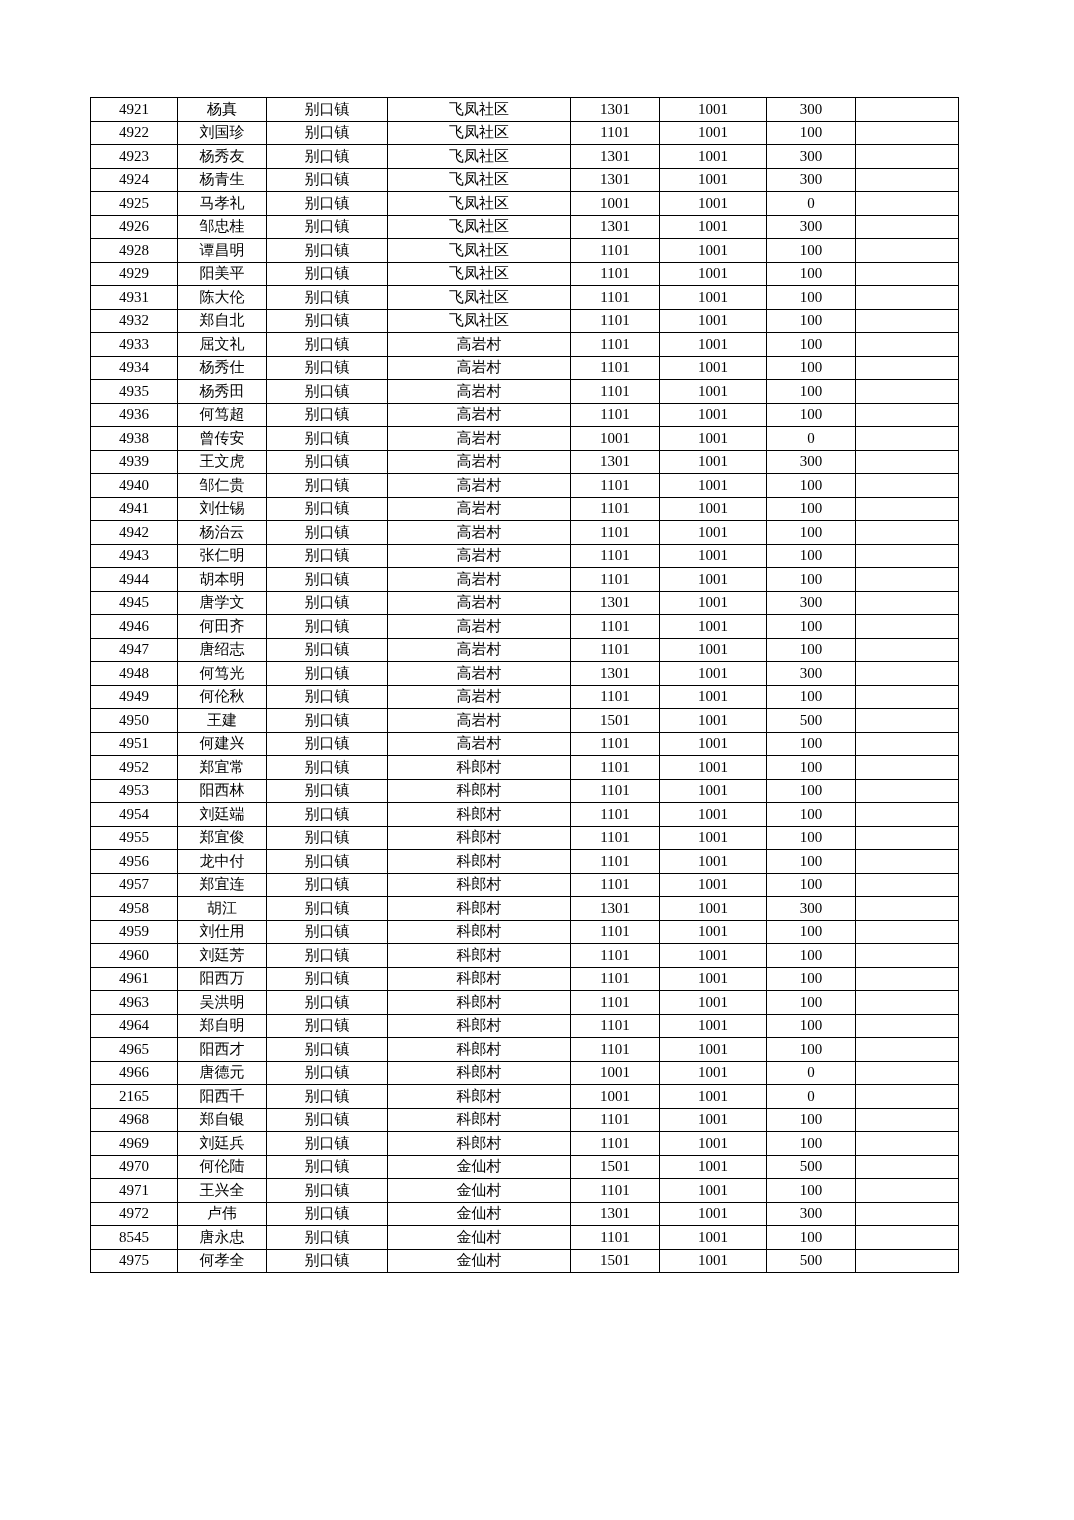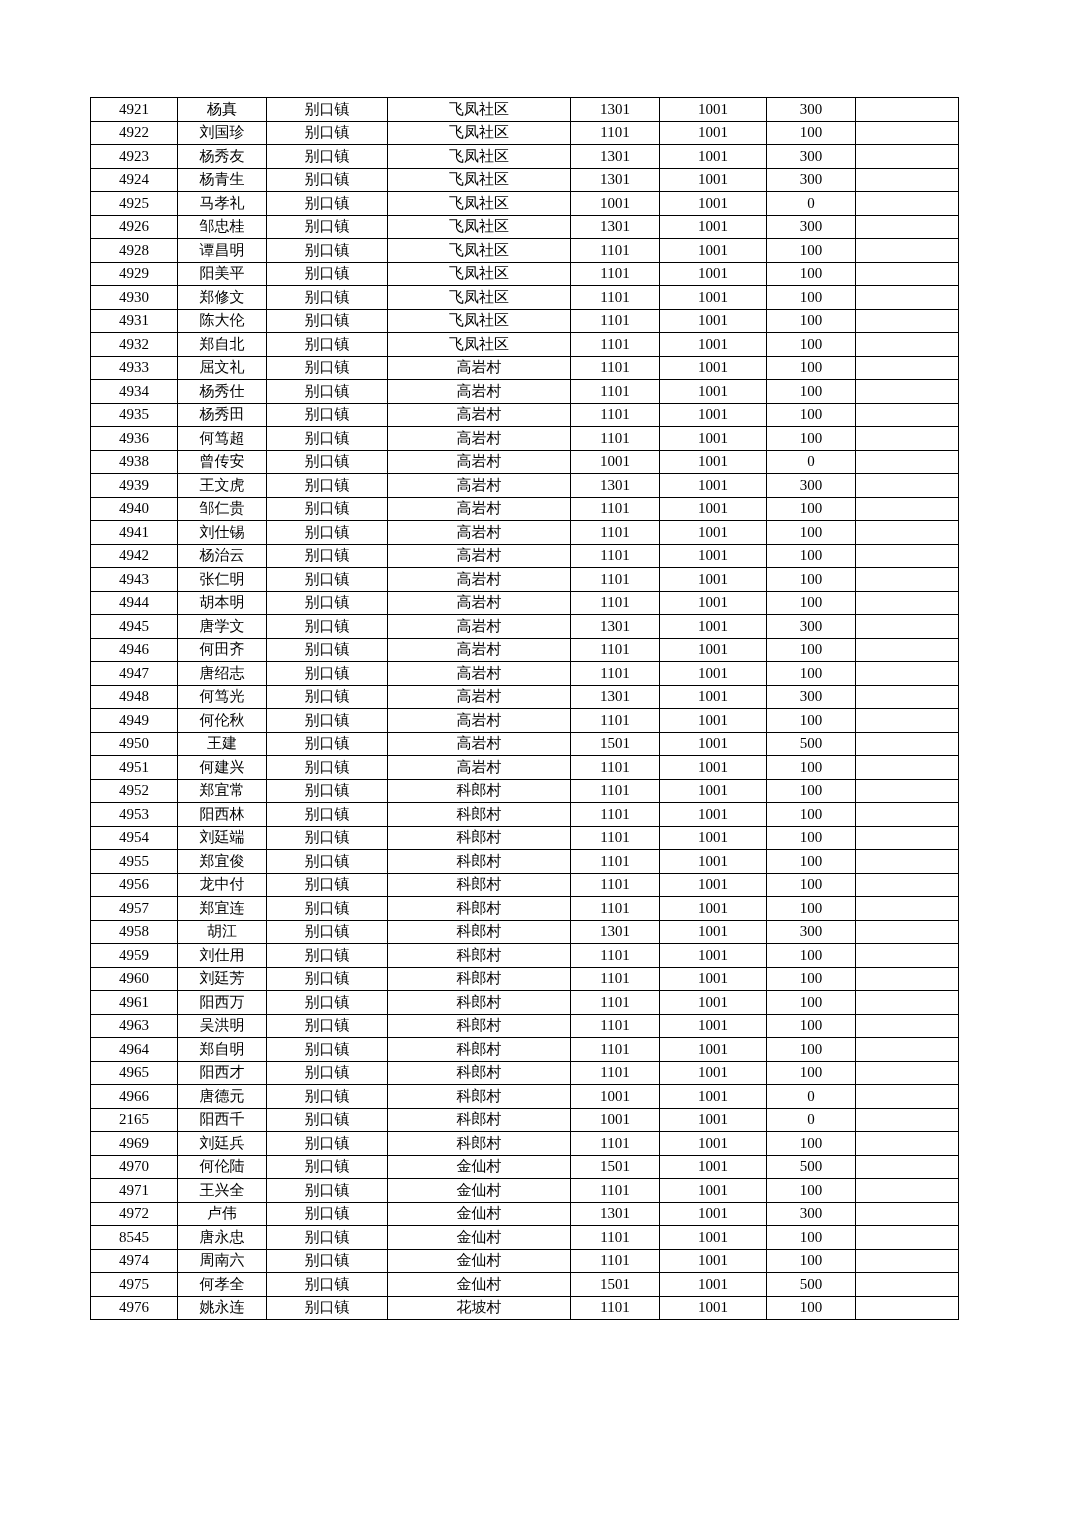--- a/index.html
+++ b/index.html
@@ -141,30 +141,20 @@
           <td>4929</td>
           <td>阳美平</td>
           <td>别口镇</td>
           <td>飞凤社区</td>
           <td>1101</td>
           <td>1001</td>
           <td>100</td>
           <td></td>
         </tr>
         <tr>
-          <td>4930</td>
-          <td>郑修文</td>
-          <td>别口镇</td>
-          <td>飞凤社区</td>
-          <td>1101</td>
-          <td>1001</td>
-          <td>100</td>
-          <td></td>
-        </tr>
-        <tr>
           <td>4931</td>
           <td>陈大伦</td>
           <td>别口镇</td>
           <td>飞凤社区</td>
           <td>1101</td>
           <td>1001</td>
           <td>100</td>
           <td></td>
         </tr>
         <tr>
@@ -501,20 +491,30 @@
           <td>2165</td>
           <td>阳西千</td>
           <td>别口镇</td>
           <td>科郎村</td>
           <td>1001</td>
           <td>1001</td>
           <td>0</td>
           <td></td>
         </tr>
         <tr>
+          <td>4968</td>
+          <td>郑自银</td>
+          <td>别口镇</td>
+          <td>科郎村</td>
+          <td>1101</td>
+          <td>1001</td>
+          <td>100</td>
+          <td></td>
+        </tr>
+        <tr>
           <td>4969</td>
           <td>刘廷兵</td>
           <td>别口镇</td>
           <td>科郎村</td>
           <td>1101</td>
           <td>1001</td>
           <td>100</td>
           <td></td>
         </tr>
         <tr>
@@ -551,44 +551,24 @@
           <td>8545</td>
           <td>唐永忠</td>
           <td>别口镇</td>
           <td>金仙村</td>
           <td>1101</td>
           <td>1001</td>
           <td>100</td>
           <td></td>
         </tr>
         <tr>
-          <td>4974</td>
-          <td>周南六</td>
-          <td>别口镇</td>
-          <td>金仙村</td>
-          <td>1101</td>
-          <td>1001</td>
-          <td>100</td>
-          <td></td>
-        </tr>
-        <tr>
           <td>4975</td>
           <td>何孝全</td>
           <td>别口镇</td>
           <td>金仙村</td>
           <td>1501</td>
           <td>1001</td>
           <td>500</td>
-          <td></td>
-        </tr>
-        <tr>
-          <td>4976</td>
-          <td>姚永连</td>
-          <td>别口镇</td>
-          <td>花坡村</td>
-          <td>1101</td>
-          <td>1001</td>
-          <td>100</td>
           <td></td>
         </tr>
       </tbody>
   </table>
 </div>
 
 </body></html>

